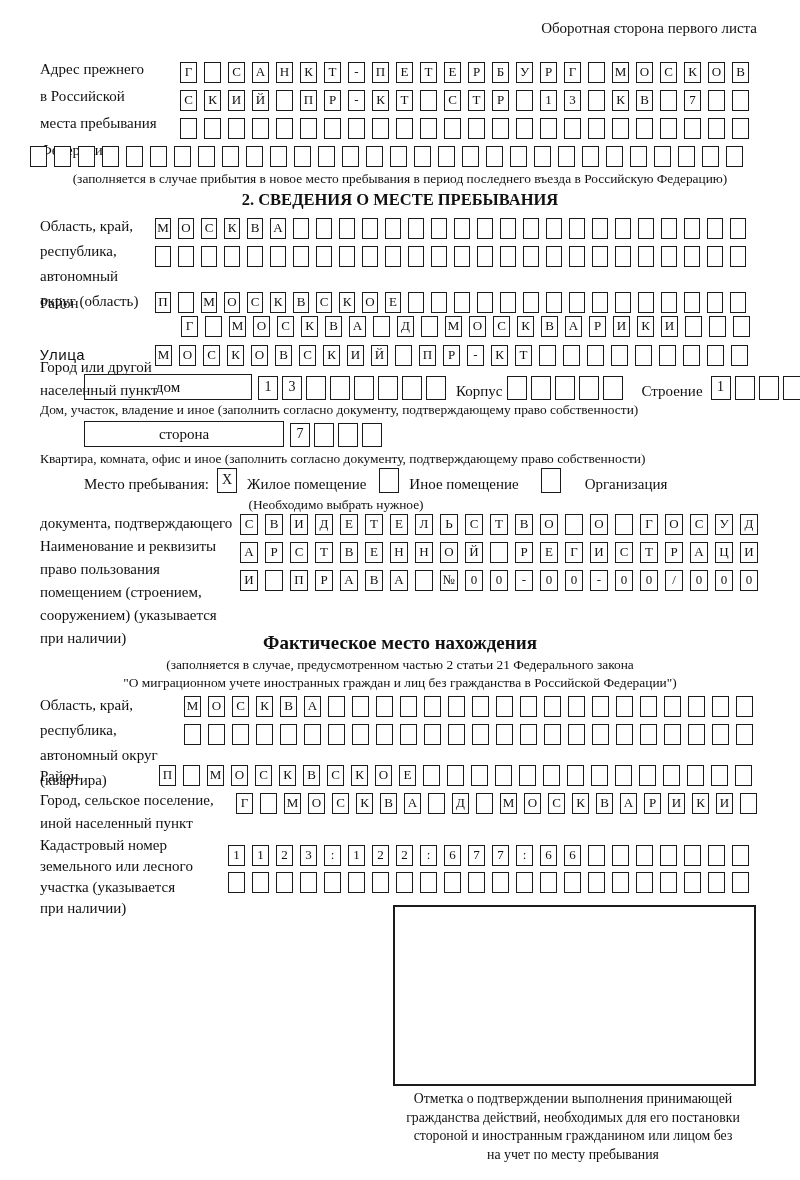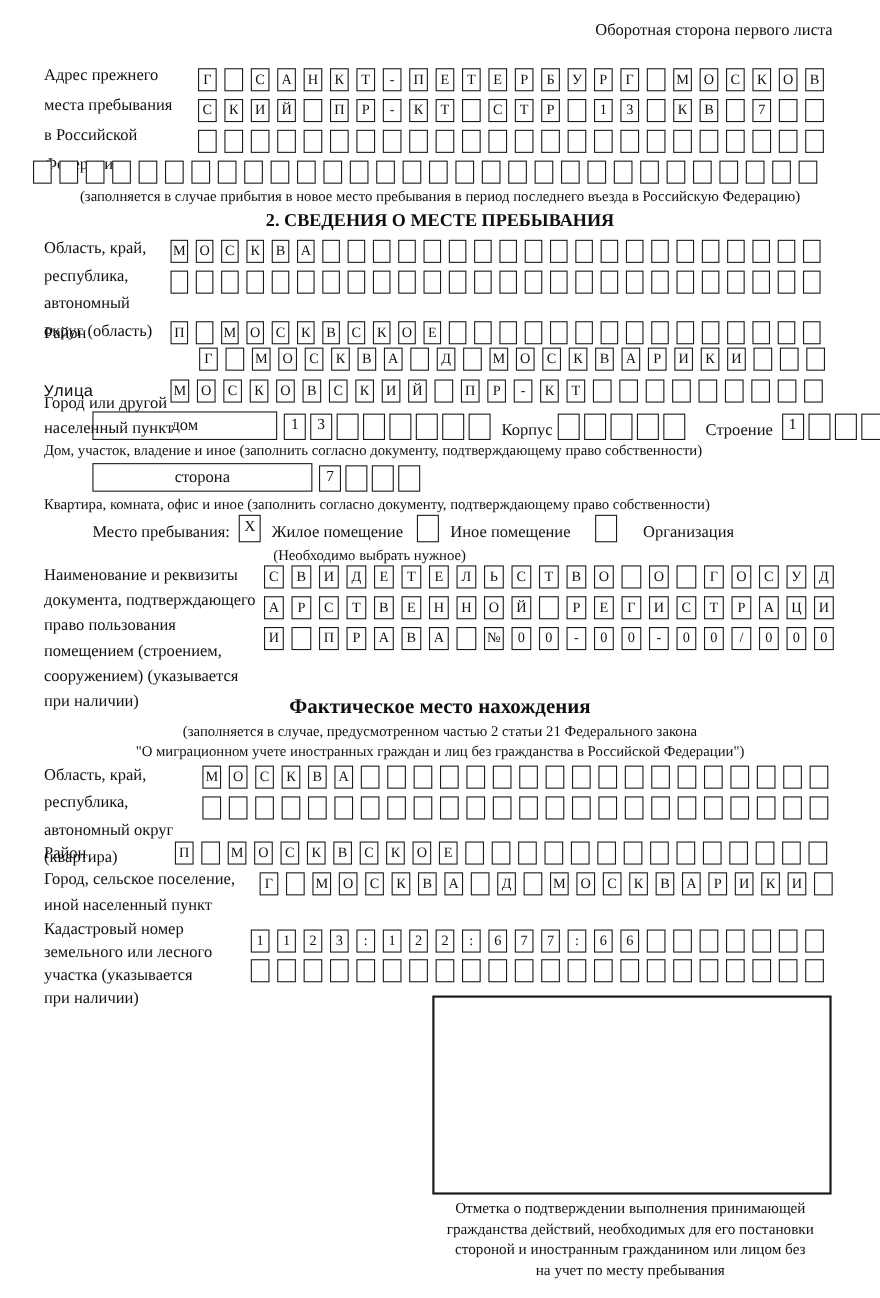--- a/index.html
+++ b/index.html
@@ -46,22 +46,22 @@
 </style>
 </head>
 <body>
 
 <div class="page">
 
   <div class="abs" style="right:43px; top:20px; font-size:15px;">Оборотная сторона первого листа</div>
 
   <div class="abs lbl lh27" style="left:40px; top:56px; width:140px;">
       <div class="line">Адрес прежнего</div>
+      <div class="line">в Российской</div>
       <div class="line">места пребывания</div>
-      <div class="line">в Российской</div>
       <div class="line">Федерации</div>
     </div>
   <div class="boxrow" style="left:180px; top:62px;">
       <span class="cell">Г</span>
       <span class="cell"></span>
       <span class="cell">С</span>
       <span class="cell">А</span>
       <span class="cell">Н</span>
       <span class="cell">К</span>
       <span class="cell">Т</span>
@@ -370,22 +370,22 @@
     <div class="chk" style="margin-left:8px;">X</div>
     <div class="inline-label" style="margin-left:10px;">Жилое помещение</div>
     <div class="chk" style="margin-left:13px;"></div>
     <div class="inline-label" style="margin-left:10px;">Иное помещение</div>
     <div class="chk" style="margin-left:22px;"></div>
     <div class="inline-label" style="margin-left:24px;">Организация</div>
   </div>
   <div class="abs caption" style="left:0px; top:497px; width:672px; text-align:center;">(Необходимо выбрать нужное)</div>
 
   <div class="abs lbl lh23" style="left:40px; top:512px; width:200px;">
+      <div class="line">документа, подтверждающего</div>
       <div class="line">Наименование и реквизиты</div>
-      <div class="line">документа, подтверждающего</div>
       <div class="line">право пользования</div>
       <div class="line">помещением (строением,</div>
       <div class="line">сооружением) (указывается</div>
       <div class="line">при наличии)</div>
     </div>
   <div class="boxrow c18" style="left:240px; top:514px;">
       <span class="cell">С</span>
       <span class="cell">В</span>
       <span class="cell">И</span>
       <span class="cell">Д</span>

